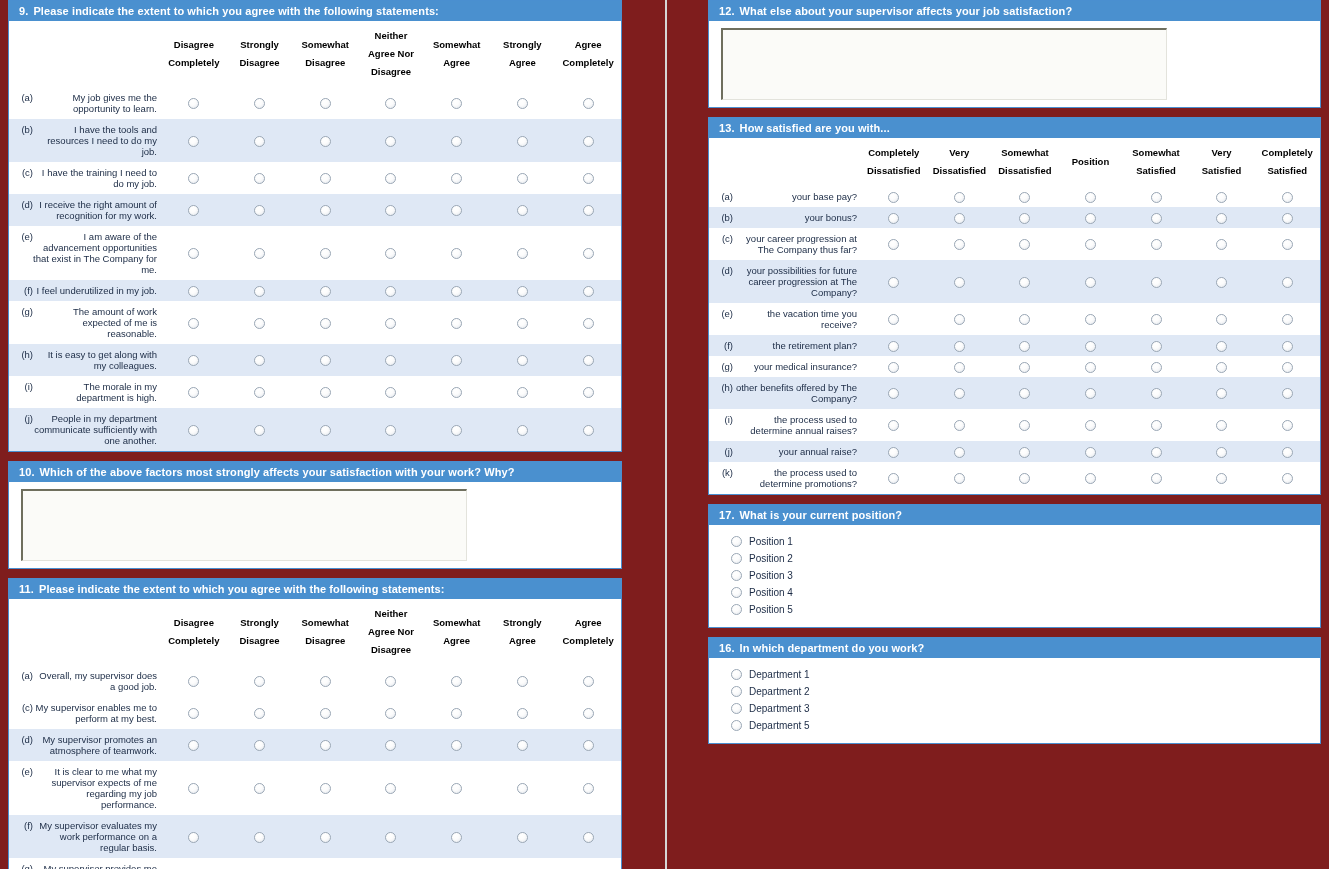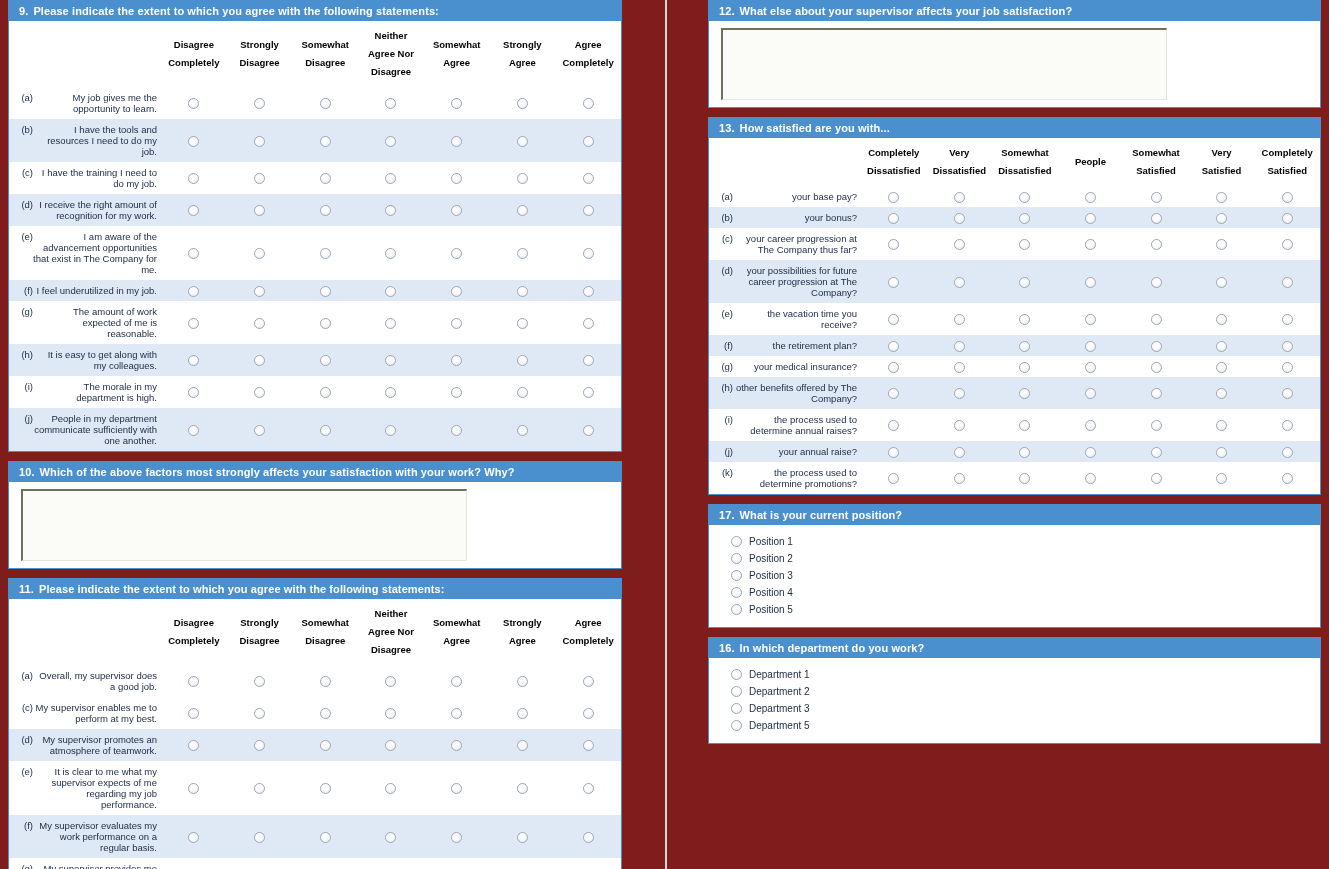--- a/index.html
+++ b/index.html
@@ -367,21 +367,21 @@
             <col>
             <col>
             <col>
           </colgroup>
           <thead>
             <tr>
               <th class="corner"></th>
               <th class="opt">Completely<br>Dissatisfied</th>
               <th class="opt">Very<br>Dissatisfied</th>
               <th class="opt">Somewhat<br>Dissatisfied</th>
-              <th class="opt">People</th>
+              <th class="opt">Position</th>
               <th class="opt">Somewhat<br>Satisfied</th>
               <th class="opt">Very<br>Satisfied</th>
               <th class="opt">Completely<br>Satisfied</th>
             </tr>
           </thead>
           <tbody>
             <tr class="odd">
               <td class="lbl"><span class="alpha">(a)</span><span class="txt">your base pay?</span></td>
               <td class="cell"><span class="radio"></span></td>
               <td class="cell"><span class="radio"></span></td>

